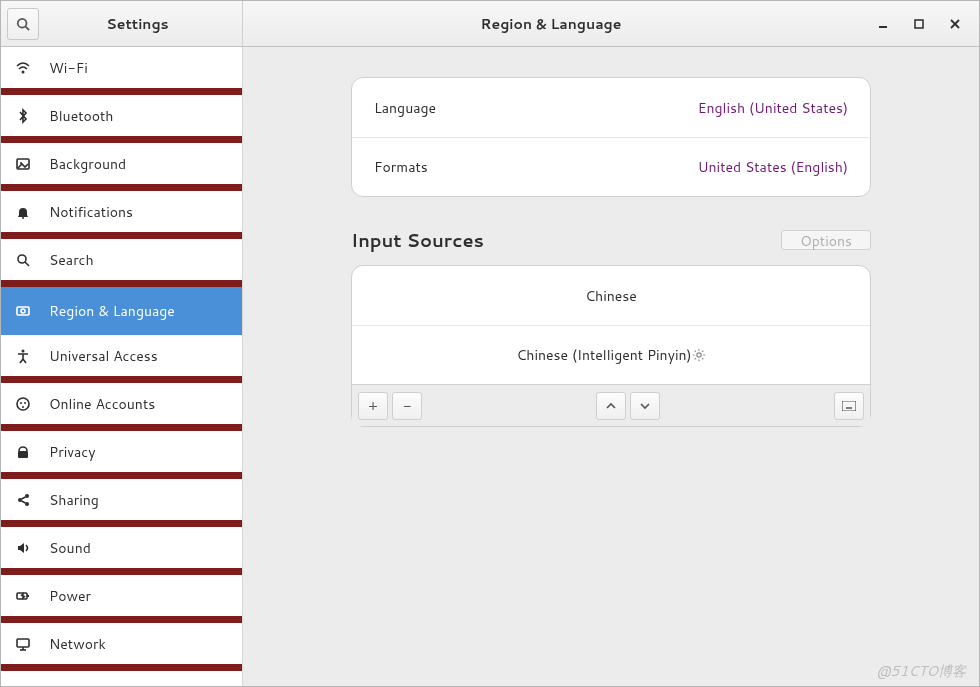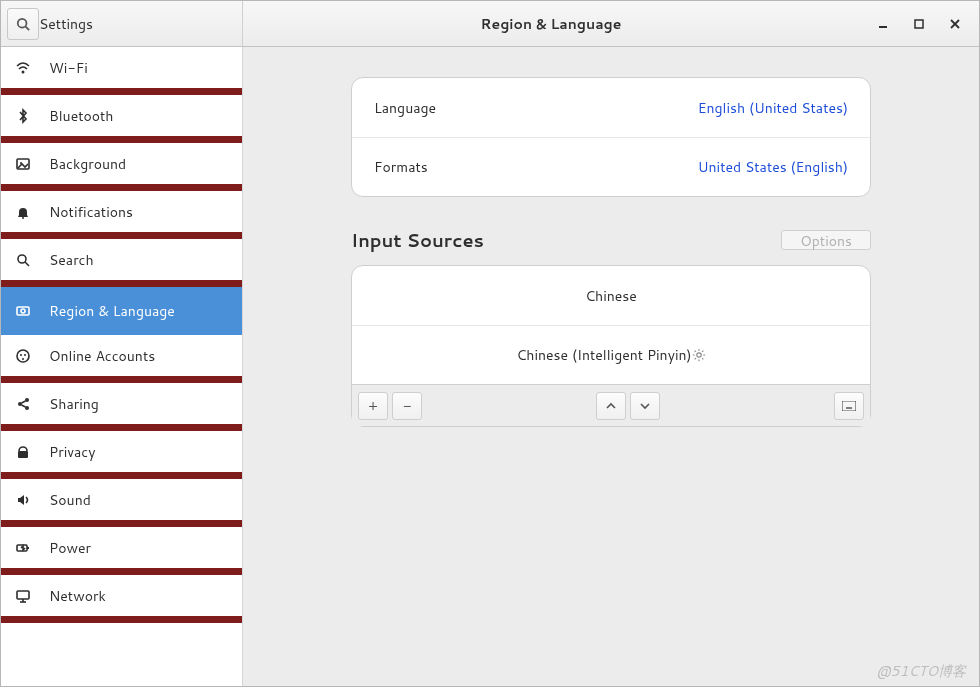--- a/index.html
+++ b/index.html
@@ -1,35 +1,35 @@
 <!DOCTYPE html>
 <html><head>
 <meta charset="utf-8">
 <style>
 * { box-sizing: border-box; margin: 0; padding: 0; font-family: "Cantarell", "Segoe UI", sans-serif; }
 body { width: 980px; height: 687px; background: #edeced; overflow: hidden; position: relative; }
 .window { width: 980px; height: 687px; display: flex; flex-direction: column; border: 1px solid #b6b6b6; background: #fff; }
 .titlebar { height: 46px; display: flex; border-bottom: 1px solid #c3c3c3; background: linear-gradient(#f7f7f7,#ececec); }
 .tb-left { width: 242px; display: flex; align-items: center; padding: 0 6px; border-right: 1px solid #d0d0d0; }
 .tb-search { width: 32px; height: 32px; border: 1px solid #c8c8c8; border-radius: 3px; background: linear-gradient(#fafafa,#efefef); display:flex; align-items:center; justify-content:center; color:#555; cursor:pointer; }
-.tb-title-left { flex:1; font-weight:400; color:#2e2e2e; font-size:14px; }
+.tb-title-left { flex:1; text-align:center; font-weight:700; color:#2e2e2e; font-size:14px; }
 .tb-center { flex:1; display:flex; align-items:center; justify-content:center; font-weight:700; color:#2e2e2e; font-size:14px; }
 .tb-right { display:flex; align-items:center; gap:8px; padding:0 10px; }
 .win-btn { width:28px; height:28px; display:flex; align-items:center; justify-content:center; color:#2e2e2e; cursor:pointer; font-size:13px; }
 .body-row { flex:1; display:flex; min-height:0; }
 .sidebar { width:242px; background:#fff; border-right:1px solid #d6d6d6; overflow-y:auto; }
 .sb-item { height:48px; display:flex; align-items:center; gap:16px; padding:0 14px; color:#2e2e2e; font-size:14px; cursor:pointer; border-bottom:7px solid #7f1d1d; }
 .sb-item.selected { background:#4a90d9; color:#fff; border-bottom:1px solid #4a90d9; }
 .sb-item .ico { width:18px; text-align:center; color:inherit; font-size:15px; }
 .content { flex:1; background:#edeced; padding:30px 40px; overflow:auto; position:relative; }
 .panel { width:520px; margin:0 auto; }
 .list-frame { border:1px solid #cfcfcf; background:#fff; border-radius:12px; }
 .list-row { height:59px; display:flex; align-items:center; justify-content:space-between; padding:0 22px; font-size:14px; color:#2e2e2e; cursor:pointer; }
 .list-row + .list-row { border-top:1px solid #e6e6e6; }
-.list-row .val { color:#1d4ed8; }
+.list-row .val { color:#701a75; }
 .section-head { display:flex; align-items:center; justify-content:space-between; margin:30px 0 12px; }
 .section-head h3 { font-size:18px; font-weight:700; color:#2e2e2e; }
 .options-btn { height:20px; padding:0 18px; border:1px solid #d0d0d0; border-radius:3px; background:#f5f5f5; color:#b0b0b0; font-size:14px; cursor:default; }
 .src-row { height:59px; display:flex; align-items:center; justify-content:center; padding:0 22px; font-size:14px; color:#2e2e2e; border-top:1px solid #e6e6e6; cursor:pointer; }
 .src-row:first-child { border-top:none; }
 .src-row .gear { color:#888; font-size:13px; cursor:pointer; }
 .toolbar { height:42px; background:#edeced; border-top:1px solid #cfcfcf; display:flex; align-items:center; padding:0 6px; }
 .tbtn { width:30px; height:28px; border:1px solid #cfcfcf; background:linear-gradient(#fcfcfc,#f0f0f0); display:flex; align-items:center; justify-content:center; color:#555; font-size:14px; border-radius:3px; cursor:pointer; }
 .tbtn + .tbtn { margin-left:4px; }
 .tb-spacer { flex:1; }
@@ -124,49 +124,58 @@
             <svg width="16" height="16" viewBox="0 0 16 16">
               <rect x="2" y="4" width="12" height="8" rx="1" stroke="#fff" stroke-width="1.6" fill="none"></rect>
               <circle cx="8" cy="8" r="2" stroke="#fff" stroke-width="1.6" fill="none"></circle>
             </svg>
           </span>
           <span>Region &amp; Language</span>
         </div>
         <div class="sb-item">
           <span class="ico">
             <svg width="16" height="16" viewBox="0 0 16 16">
+              <circle cx="8" cy="3" r="1.5" fill="#2e2e2e"></circle>
+              <path d="M3 6 L13 6 M8 6 V11 M8 11 L5 15 M8 11 L11 15" stroke="#2e2e2e" stroke-width="1.6" fill="none"></path>
+            </svg>
+          </span>
+          <span>Universal Access</span>
+        </div>
+        <div class="sb-item">
+          <span class="ico">
+            <svg width="16" height="16" viewBox="0 0 16 16">
               <circle cx="8" cy="8" r="6" stroke="#2e2e2e" stroke-width="1.6" fill="none"></circle>
               <circle cx="6" cy="7" r="1" fill="#2e2e2e"></circle>
               <circle cx="10" cy="7" r="1" fill="#2e2e2e"></circle>
               <circle cx="8" cy="11" r="1" fill="#2e2e2e"></circle>
             </svg>
           </span>
           <span>Online Accounts</span>
+        </div>
+        <div class="sb-item">
+          <span class="ico">
+            <svg width="16" height="16" viewBox="0 0 16 16">
+              <path d="M8 2 L8 2" stroke="#2e2e2e" stroke-width="1.6" fill="none"></path>
+              <path d="M4 7 a4 4 0 0 1 8 0" stroke="#2e2e2e" stroke-width="1.6" fill="none"></path>
+              <rect x="3" y="7" width="10" height="7" rx="1" fill="#2e2e2e"></rect>
+            </svg>
+          </span>
+          <span>Privacy</span>
         </div>
         <div class="sb-item">
           <span class="ico">
             <svg width="16" height="16" viewBox="0 0 16 16">
               <circle cx="5" cy="8" r="2" fill="#2e2e2e"></circle>
               <circle cx="12" cy="4" r="2" fill="#2e2e2e"></circle>
               <circle cx="12" cy="12" r="2" fill="#2e2e2e"></circle>
               <line x1="6.5" y1="7" x2="10.5" y2="5" stroke="#2e2e2e" stroke-width="1.6" fill="none"></line>
               <line x1="6.5" y1="9" x2="10.5" y2="11" stroke="#2e2e2e" stroke-width="1.6" fill="none"></line>
             </svg>
           </span>
           <span>Sharing</span>
-        </div>
-        <div class="sb-item">
-          <span class="ico">
-            <svg width="16" height="16" viewBox="0 0 16 16">
-              <path d="M8 2 L8 2" stroke="#2e2e2e" stroke-width="1.6" fill="none"></path>
-              <path d="M4 7 a4 4 0 0 1 8 0" stroke="#2e2e2e" stroke-width="1.6" fill="none"></path>
-              <rect x="3" y="7" width="10" height="7" rx="1" fill="#2e2e2e"></rect>
-            </svg>
-          </span>
-          <span>Privacy</span>
         </div>
         <div class="sb-item">
           <span class="ico">
             <svg width="16" height="16" viewBox="0 0 16 16">
               <path d="M3 6 H5 L9 3 V13 L5 10 H3 Z" fill="#2e2e2e"></path>
               <path d="M11 5 Q14 8 11 11" stroke="#2e2e2e" stroke-width="1.6" fill="none"></path>
             </svg>
           </span>
           <span>Sound</span>
         </div>

